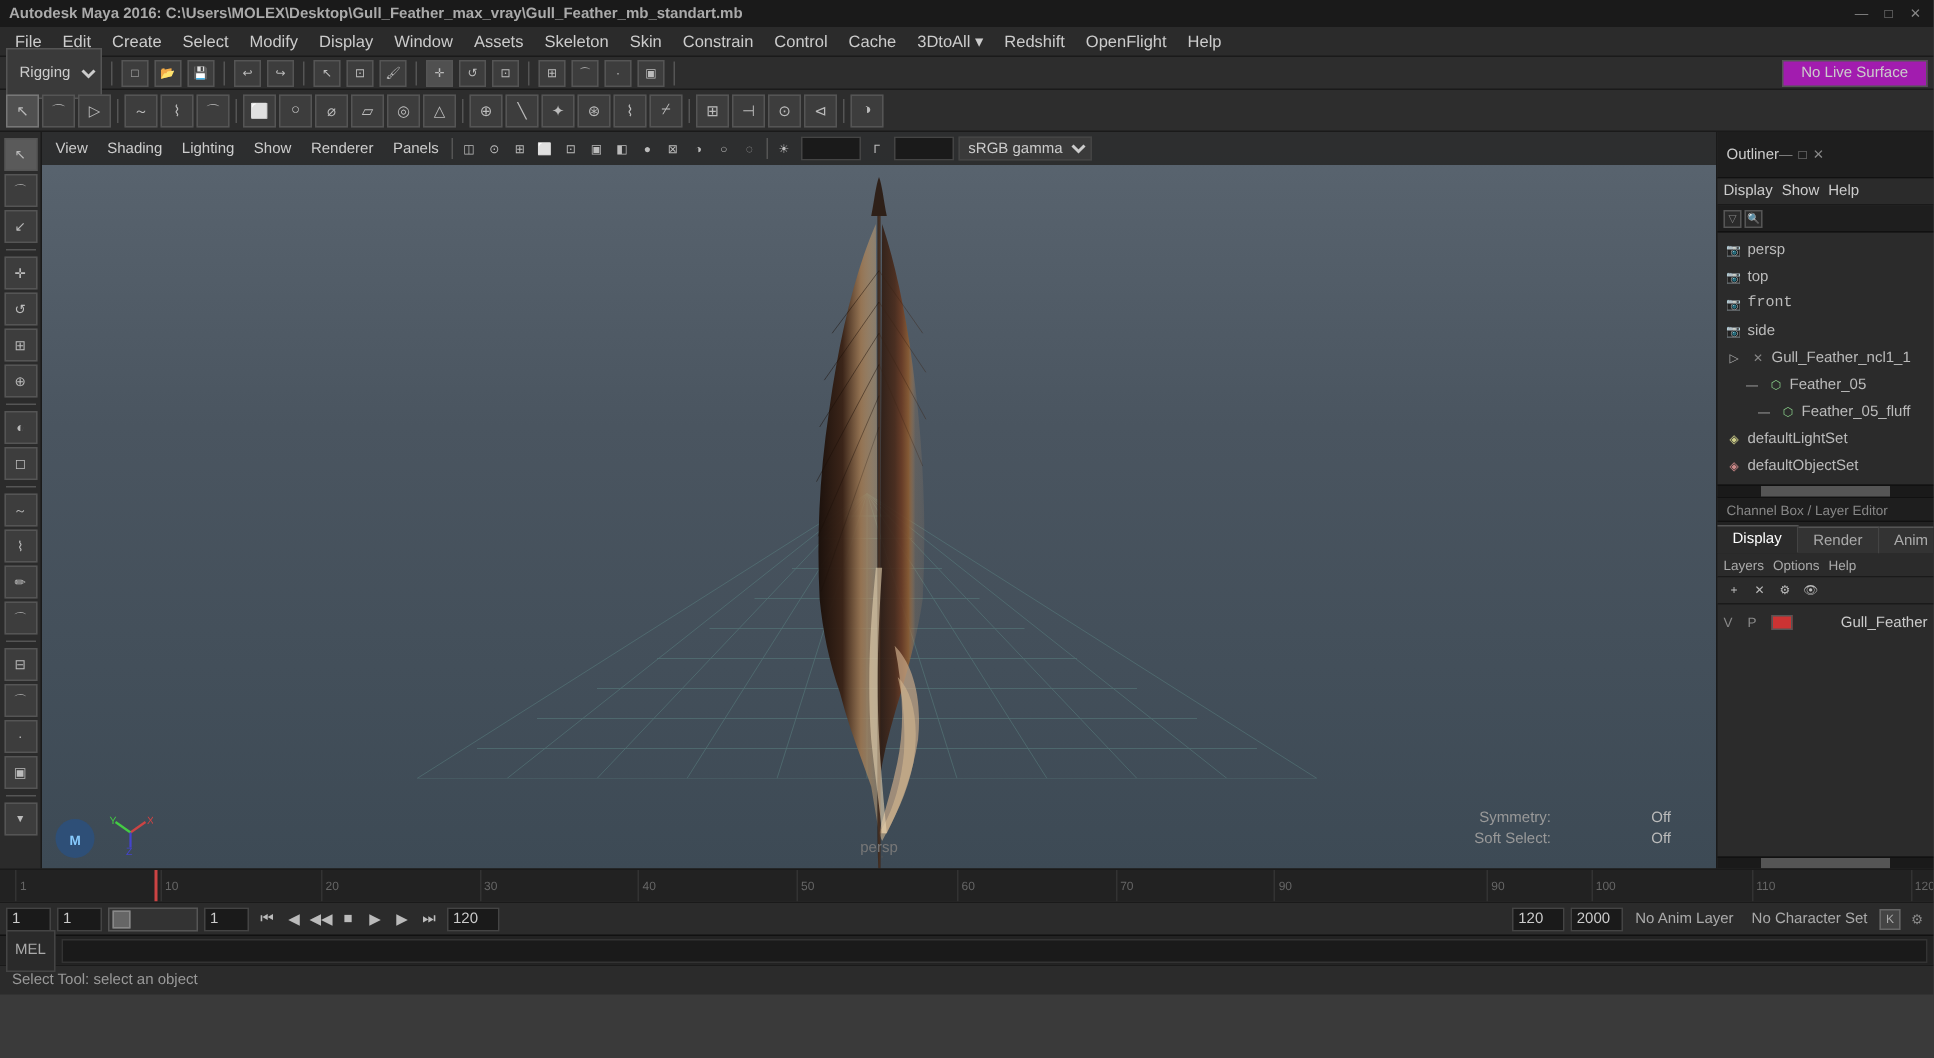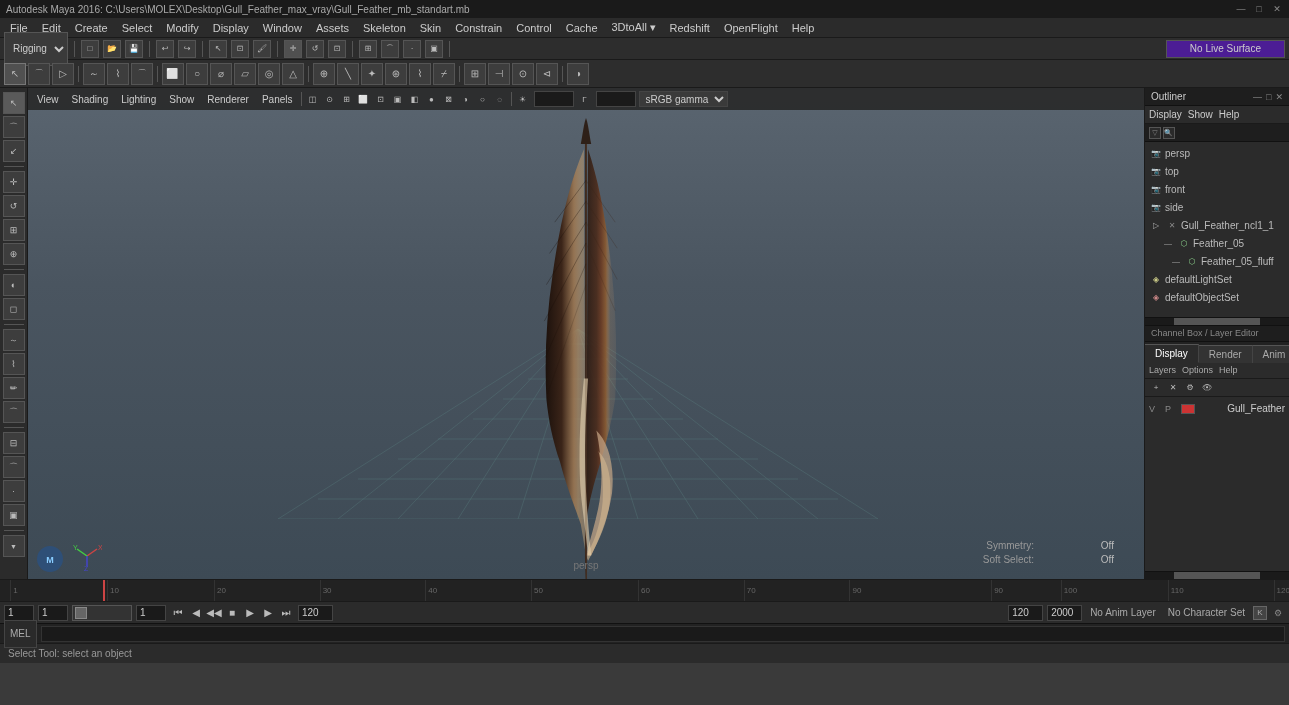--- a/index.html
+++ b/index.html
@@ -18,21 +18,21 @@
     #title-bar {
       height: 18px;
       background: #1a1a1a;
       display: flex;
       align-items: center;
       padding: 0 6px;
       font-size: 10px;
       color: #aaa;
       justify-content: space-between;
     }
-    #title-bar .title-text { flex: 1; }
+    #title-bar .title-text { flex: 1; font-weight: bold; }
     #title-bar .window-controls { display: flex; gap: 6px; }
     #title-bar .win-btn { width: 12px; height: 12px; display: flex; align-items: center; justify-content: center; font-size: 9px; color: #888; cursor: pointer; }
 
     
     #menu-bar {
       height: 20px;
       background: #2b2b2b;
       display: flex;
       align-items: center;
       padding: 0 4px;
@@ -72,25 +72,25 @@
       display: flex;
       align-items: center;
       justify-content: center;
       font-size: 8px;
       cursor: pointer;
       color: #bbb;
     }
     .toolbar-separator { width: 1px; height: 16px; background: #555; margin: 0 2px; }
     .toolbar-spacer { flex: 1; }
     .live-surface-btn {
-      background: #4c1d95;
+      background: #a21caf;
       border: 1px solid #555;
       color: #ccc;
       font-size: 10px;
-      padding: 1px 23px;
+      padding: 1px 12px;
       height: 18px;
       cursor: pointer;
     }
 
     
     #tool-shelf {
       height: 28px;
       background: #2d2d2d;
       display: flex;
       align-items: center;
@@ -214,26 +214,25 @@
 
     
     #right-panel {
       width: 145px;
       background: #2b2b2b;
       border-left: 1px solid #1a1a1a;
       display: flex;
       flex-direction: column;
     }
     #outliner-titlebar {
-      height: 18px;
+      height: 31px;
       background: #1e1e1e;
       display: flex;
       align-items: center;
       padding: 0 6px;
-      justify-content: space-between;
       border-bottom: 1px solid #111;
     }
     #outliner-titlebar .title { font-size: 10px; color: #ccc; }
     #outliner-titlebar .controls { display: flex; gap: 4px; }
     #outliner-titlebar .ctrl-btn { font-size: 9px; color: #888; cursor: pointer; }
     #outliner-menubar {
       height: 18px;
       background: #2b2b2b;
       display: flex;
       align-items: center;
@@ -788,21 +787,21 @@
       <div class="outliner-item">
         <span class="item-icon item-camera">📷</span>
         <span style="font-size:10px;">persp</span>
       </div>
       <div class="outliner-item">
         <span class="item-icon item-camera">📷</span>
         <span style="font-size:10px;">top</span>
       </div>
       <div class="outliner-item">
         <span class="item-icon item-camera">📷</span>
-        <span style="font-size:10px;">front</span>
+        <span style="font-size:10px;font-family:Liberation Mono, monospace;">front</span>
       </div>
       <div class="outliner-item">
         <span class="item-icon item-camera">📷</span>
         <span style="font-size:10px;">side</span>
       </div>
       <div class="outliner-item">
         <span class="item-icon" style="color:#aaa;">▷</span>
         <span class="item-icon" style="color:#888;">✕</span>
         <span style="font-size:10px;">Gull_Feather_ncl1_1</span>
       </div>

